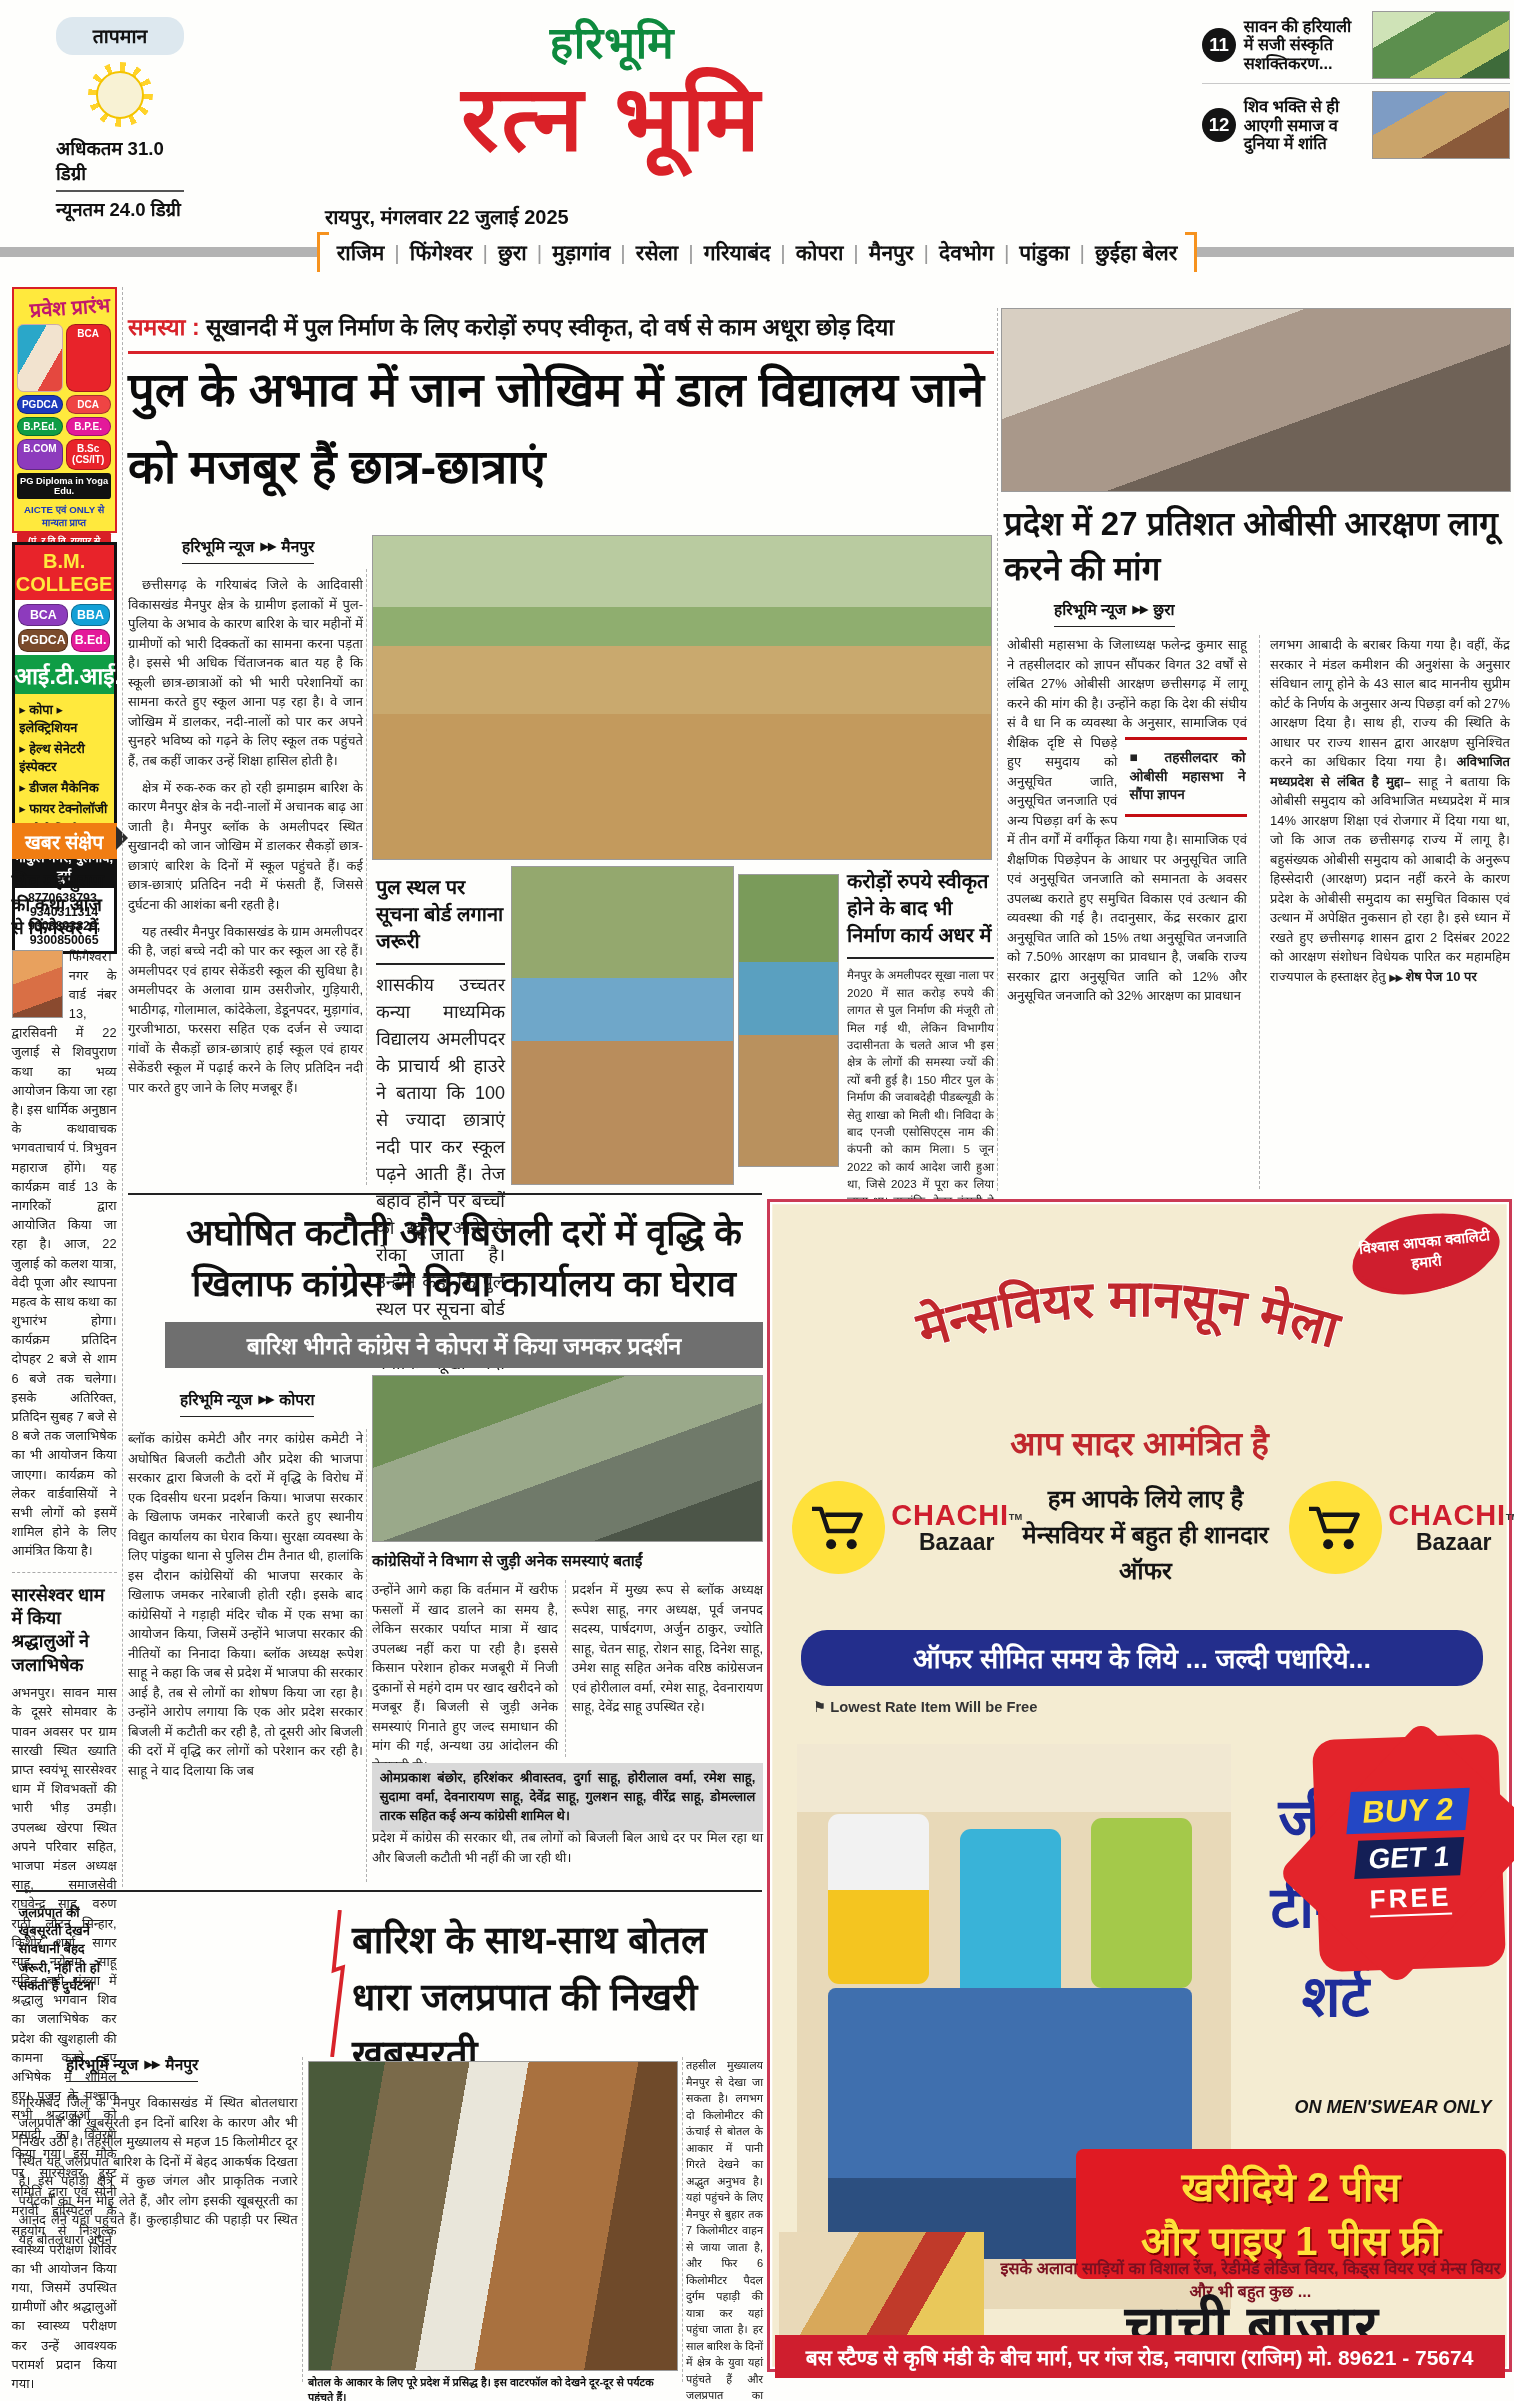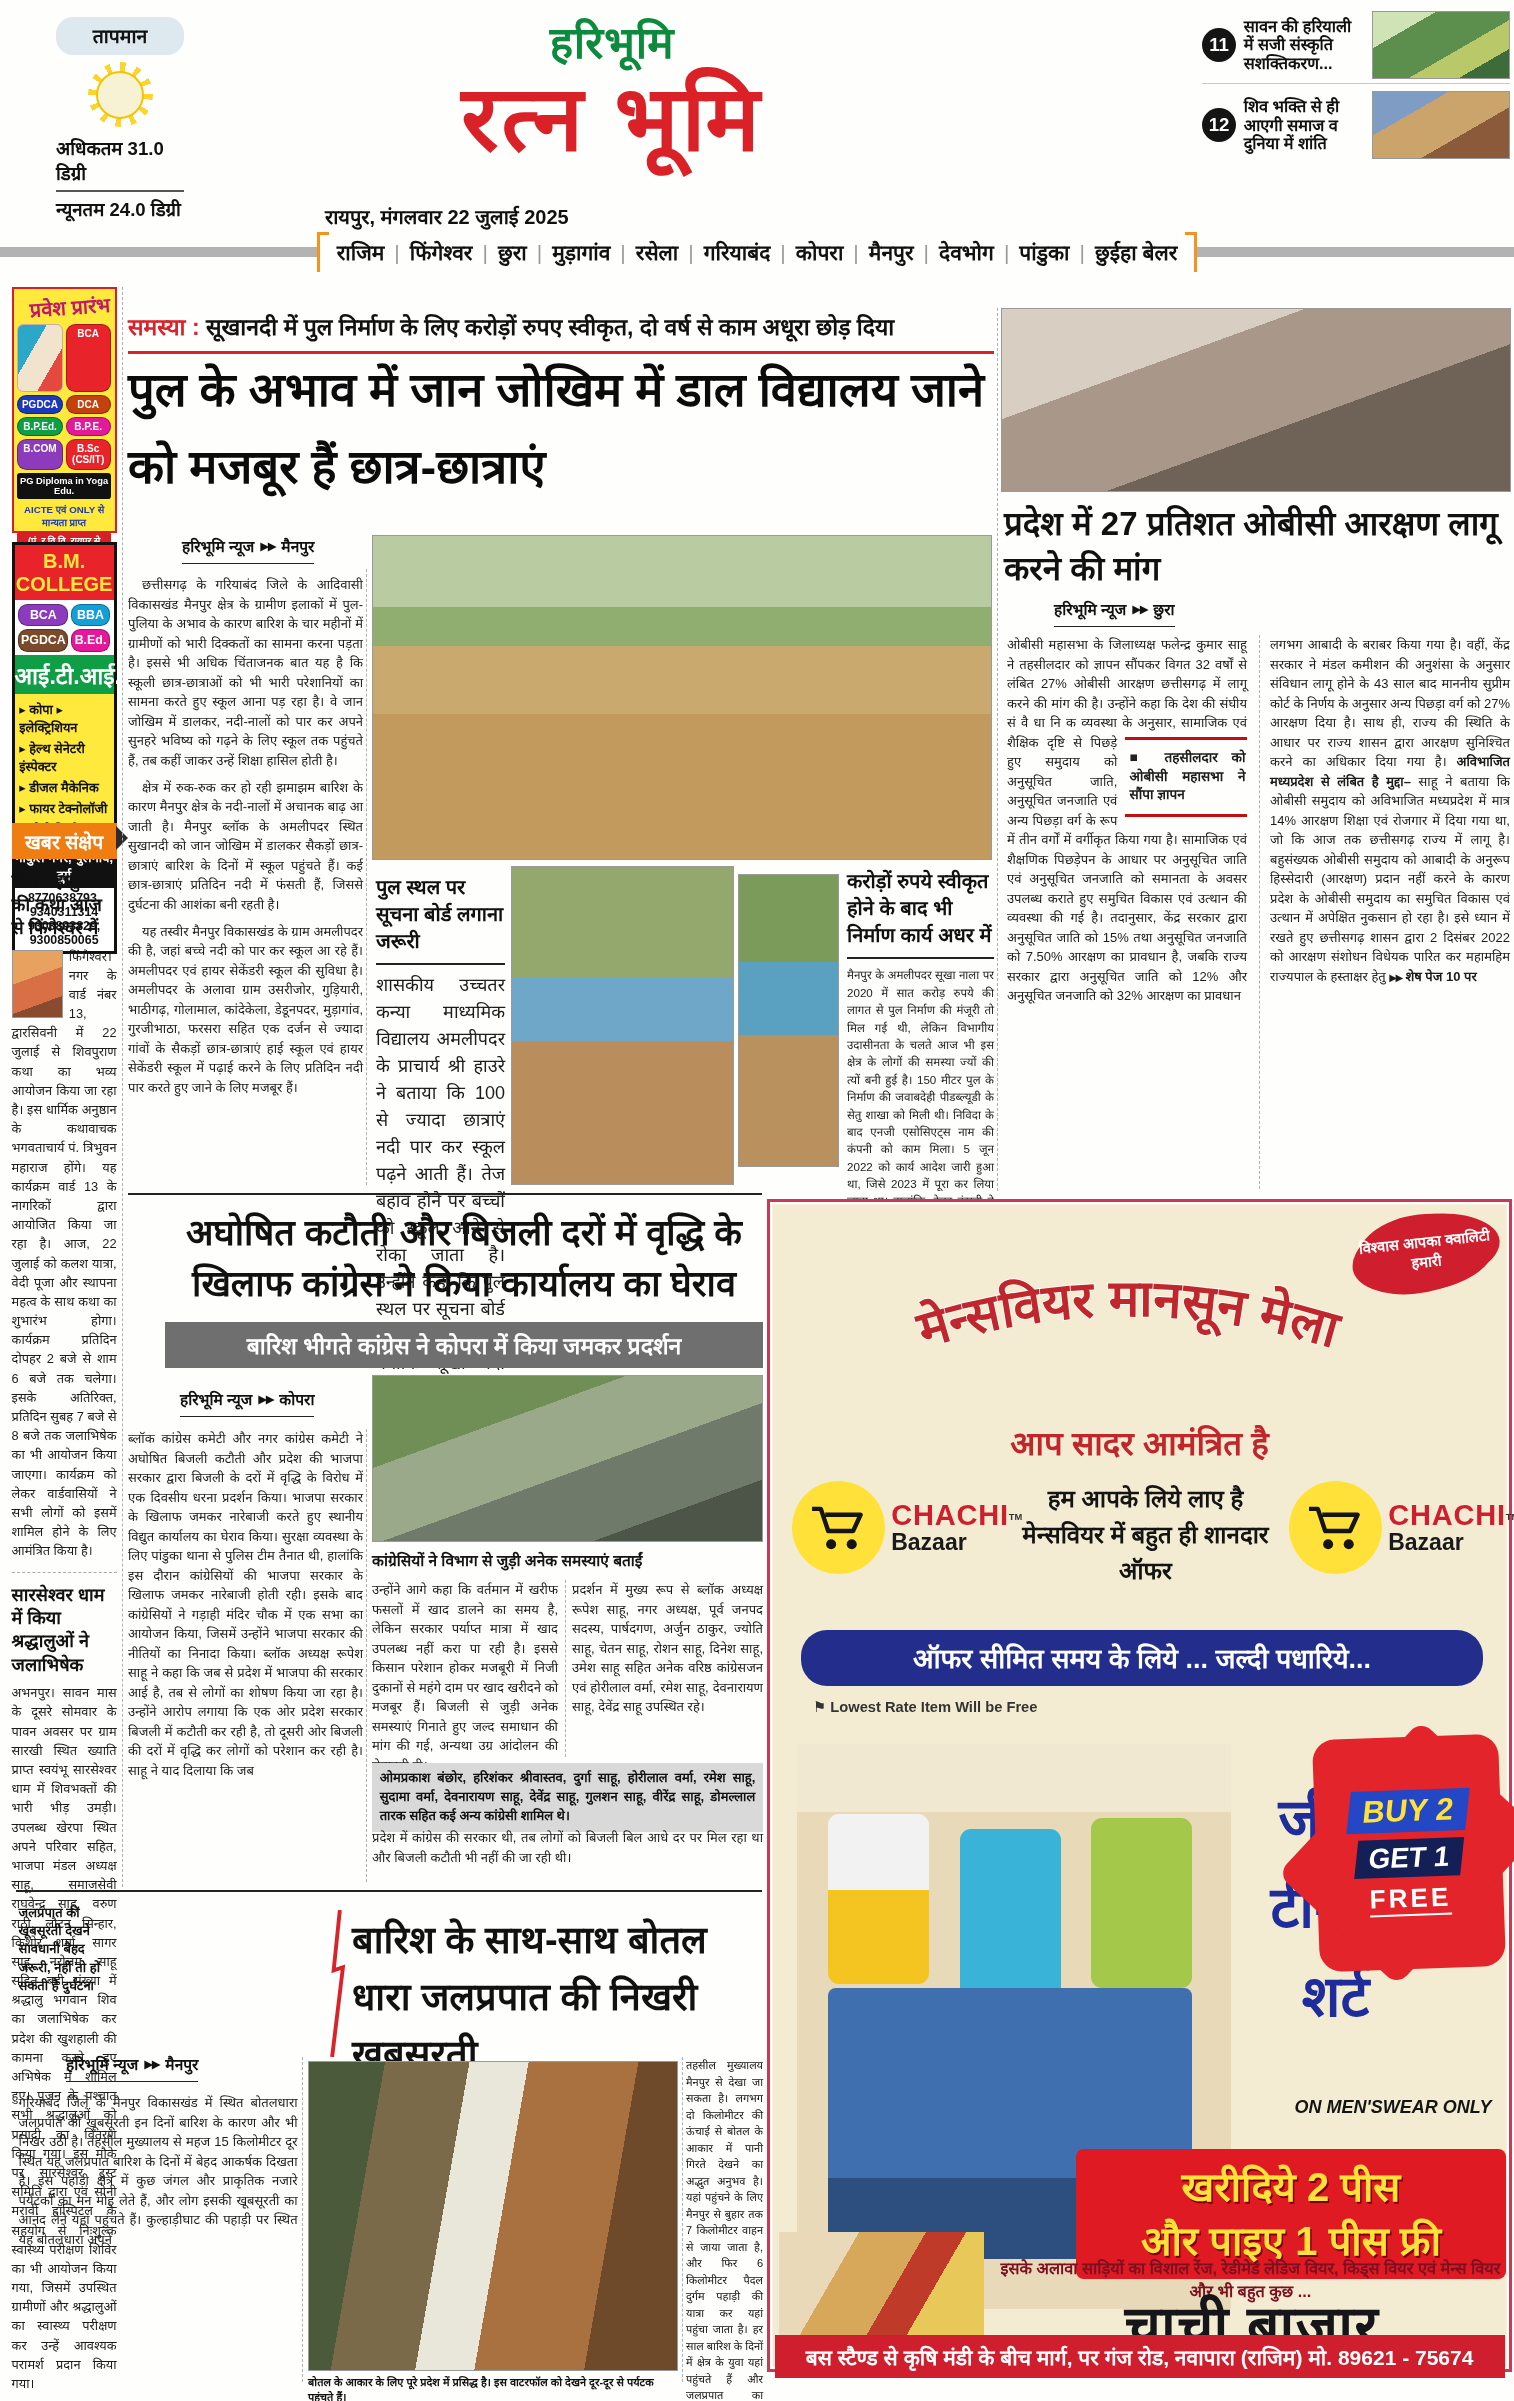--- a/index.html
+++ b/index.html
@@ -96,21 +96,21 @@
   .chachi { background:#f4ecd2; border:3.1px solid #cb3a55; box-shadow:inset 0 0 0 2.3px #fff; }
   .cloud { position:absolute; background:#cf1e2e; color:#fff; font-weight:bold; font-size:14.7px; text-align:center;
            border-radius:48% 52% 55% 45% / 55% 48% 52% 45%; display:flex; flex-direction:column; justify-content:center;
            transform:rotate(-6deg); line-height:1.3; box-shadow:-7.7px 4.6px 0 -3.1px #cf1e2e, 9.3px -3.1px 0 -3.9px #cf1e2e; }
   .invite { font-size:33px; font-weight:800; color:#c0272d; text-align:center; }
   .clogo { display:flex; align-items:center; gap:6.2px; }
   .clogo .ybg { position:relative; width:93px; height:93px; border-radius:50%; background:#ffe13a; flex:0 0 93px;
                 display:flex; align-items:center; justify-content:center; }
   .clogo .brand { line-height:1.02; }
   .clogo .brand .b1 { color:#cf1e2e; font-weight:800; font-size:29px; letter-spacing:0.8px; }
-  .clogo .brand .b2 { color:#1a1a1a; font-weight:bold; font-size:23px; }
+  .clogo .brand .b2 { color:#1a1a1a; font-weight:bold; font-size:23px;text-align:center; }
   .clogo .tm { font-size:9.3px; font-weight:bold; vertical-align:super; color:#333; }
   .midtxt { font-size:24px; font-weight:800; text-align:center; line-height:1.5; color:#141414; }
   .bluebar { background:#232e8c; color:#fff; font-weight:800; font-size:27px; text-align:center;
              border-radius:26px; padding:9.3px 0; }
   .lowest { font-size:14.7px; color:#333; font-weight:bold; }
   .jeans { font-size:57px; font-weight:800; color:#1e2d9b; line-height:1.55; text-align:center; }
   .blob { position:relative; background:#e3242b; border-radius:22px; transform:rotate(-2deg);
           display:flex; flex-direction:column; align-items:center; justify-content:center; gap:6.2px; }
   .blob::before { content:""; position:absolute; inset:11px; background:#e3242b; transform:rotate(45deg); border-radius:14px; z-index:0; }
   .blob > div { position:relative; z-index:1; }
@@ -175,21 +175,21 @@
     <span class="brk r"></span>
     <span class="gbar"></span>
   </nav>
 
   <div class="abs ad1" style="left:11.6px;top:287px;width:105px;height:246px;">
     <div class="hd">प्रवेश प्रारंभ</div>
     <div class="pillgrid">
       <div class="students"></div>
       <div class="pill" style="background:#e8232a;">BCA</div>
       <div class="pill" style="background:#1c39bb;">PGDCA</div>
-      <div class="pill" style="background:#c2410c;">DCA</div>
+      <div class="pill" style="background:#ef4444;">DCA</div>
       <div class="pill" style="background:#0f9d45;">B.P.Ed.</div>
       <div class="pill" style="background:#e3199a;">B.P.E.</div>
       <div class="pill" style="background:#8d3bbd;">B.COM</div>
       <div class="pill" style="background:#e8232a;">B.Sc (CS/IT)</div>
     </div>
     <div class="yoga">PG Diploma in Yoga Edu.</div>
     <div class="l1">AICTE एवं ONLY से मान्यता प्राप्त</div>
     <div class="l2">(पं. र.वि.वि. रायपुर से सम्बद्ध)</div>
     <div class="l3">नेताजी सुभाष कॉलेज बेलभाठा, अभनपुर</div>
   </div>

